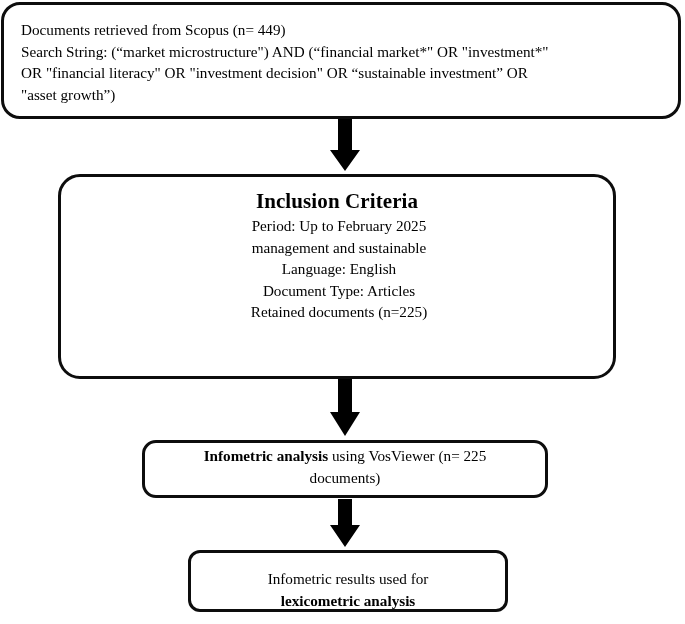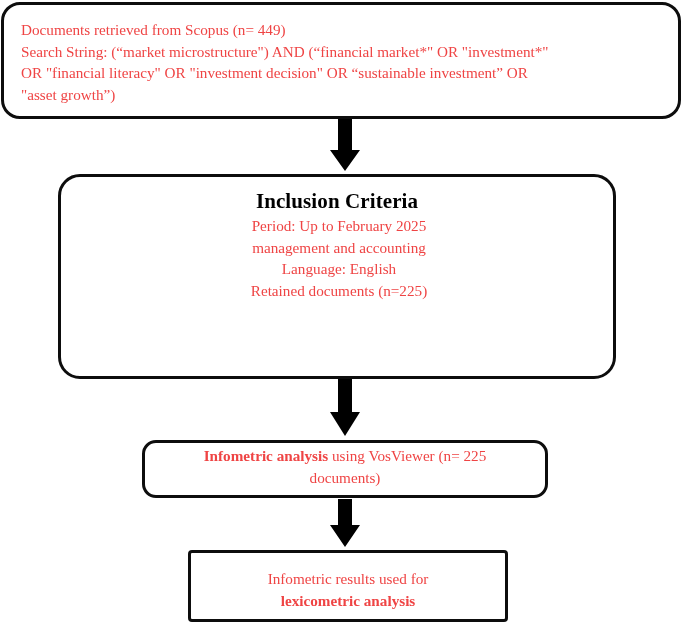--- a/index.html
+++ b/index.html
@@ -27,21 +27,21 @@
     position: absolute;
     box-sizing: border-box;
     background: #ffffff;
     border: 3px solid #0d0d0d;
     border-radius: 20px;
   }
 
   .node-body {
     font-size: 15.2px;
     line-height: 1.42;
-    color: #ef4444;
+    color: #000000;
   }
 
   .line {
     display: block;
     white-space: pre-wrap;
   }
 
   
   #box-source {
     left: 1px;
@@ -86,22 +86,22 @@
   #box-infometric .node-body {
     padding: 2px 14px 0 14px;
     text-align: center;
   }
 
   
   #box-lexicometric {
     left: 188px;
     top: 550px;
     width: 320px;
-    height: 72px;
-    border-radius: 4px;
+    height: 62px;
+    border-radius: 12px;
   }
   #box-lexicometric .node-body {
     padding: 15px 12px 0 12px;
     text-align: center;
   }
 
   strong { font-weight: bold; }
 
   
   .arrow {
@@ -128,22 +128,23 @@
   <div class="arrow" id="arrow-1">
     <svg width="685" height="624" viewBox="0 0 685 624">
       <polygon points="338,119 352,119 352,150 360,150 345,171 330,150 338,150" fill="#000000"></polygon>
     </svg>
   </div>
 
   <div class="node" id="box-criteria">
     <div class="node-title">Inclusion Criteria</div>
     <div class="node-body">
       <span class="line">Period: Up to February 2025</span>
-      <span class="line">management and accounting</span>
+      <span class="line">management and sustainable</span>
       <span class="line">Language: English</span>
+      <span class="line">Document Type: Articles</span>
       <span class="line">Retained documents (n=225)</span>
     </div>
   </div>
 
   <div class="arrow" id="arrow-2">
     <svg width="685" height="624" viewBox="0 0 685 624">
       <polygon points="338,379 352,379 352,412 360,412 345,436 330,412 338,412" fill="#000000"></polygon>
     </svg>
   </div>
 

